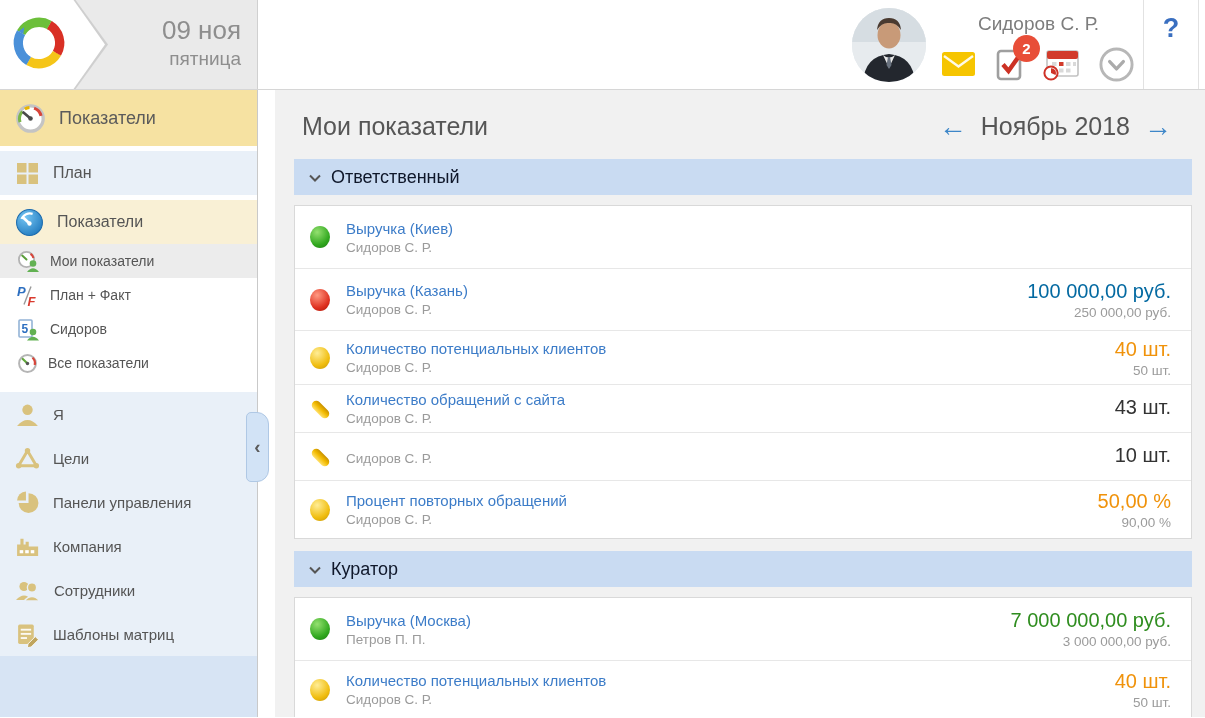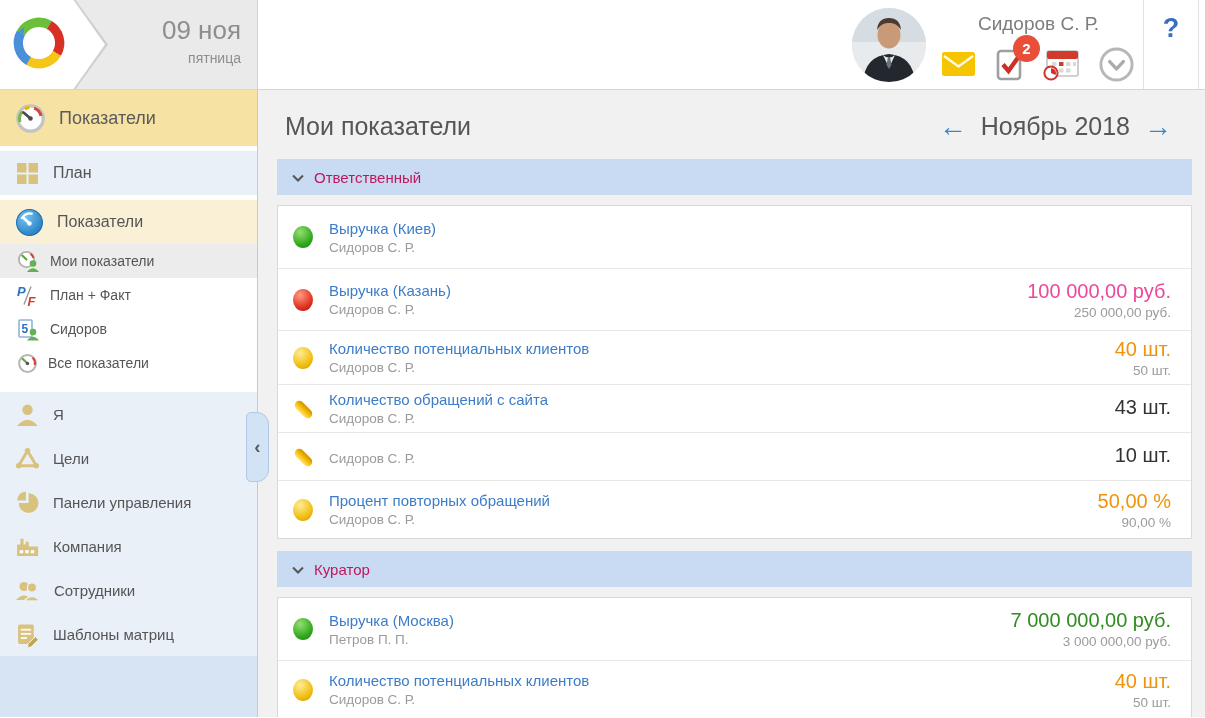--- a/index.html
+++ b/index.html
@@ -18,42 +18,42 @@
     position:absolute; left:0; top:0; width:108px; height:89px; background:#cfcfcf;
     clip-path:polygon(0 0,70% 0,100% 50%,70% 100%,0 100%);
   }
   .brand-arrow {
     position:absolute; left:0; top:0; width:105px; height:89px; background:#fff;
     clip-path:polygon(0 0,70% 0,100% 50%,70% 100%,0 100%);
     display:flex; align-items:center; padding-left:10px;
   }
   .date { position:absolute; right:16px; top:15px; text-align:right; color:#8e8e8e; }
   .date-day { font-size:26px; line-height:31px; }
-  .date-week { font-size:14px; line-height:25px; }
+  .date-week { font-size:19px; line-height:25px; }
 
   .top-right { margin-left:auto; display:flex; }
   .user { display:flex; align-items:center; padding-right:8px; }
   .avatar { width:74px; height:74px; border-radius:50%; overflow:hidden; margin-right:16px; flex:none; background:#dfe5ea; cursor:pointer; }
   .user-col { display:flex; flex-direction:column; align-items:center; min-width:188px; }
   .user-name { font-size:19px; color:#7d7d7d; margin:6px 0 11px; white-space:nowrap; }
   .icons-row { display:flex; align-items:center; gap:18px; }
   .icon-btn { position:relative; display:flex; cursor:pointer; }
   .badge {
     position:absolute; top:-13px; right:-15px; width:27px; height:27px; border-radius:50%;
     background:#e84e38; color:#fff; font-size:15px; font-weight:bold;
     display:flex; align-items:center; justify-content:center;
   }
   .help {
     width:56px; border-left:1px solid #e2e2e2; border-right:1px solid #e2e2e2; margin-right:6px;
     display:flex; justify-content:center; padding-top:13px;
     font-size:27px; font-weight:bold; color:#3a6fc0; cursor:pointer;
   }
 
   
-  .body-row { display:flex; height:627px; }
+  .body-row { display:flex; height:627px;gap:17px; }
 
   
   .sidebar { width:258px; flex:none; background:#fff; border-right:1px solid #c9c9c9; display:flex; flex-direction:column; position:relative; }
   .side-item { display:flex; align-items:center; padding-left:15px; gap:13px; cursor:pointer; flex:none; }
   .side-item .ic { flex:none; display:flex; align-items:center; justify-content:center; }
   .side-module { height:56px; background:#f6e2a2; font-size:18px; color:#5b5b5b; margin-bottom:5px; }
   .start { height:44px; background:#e9f0f8; font-size:16px; margin-bottom:5px; }
   .indicators { height:44px; background:#f9f0d5; font-size:16px; }
   .sub { height:34px; padding-left:17px; gap:10px; font-size:14px; background:#fff; }
   .sub.active { background:#ececec; }
@@ -68,21 +68,21 @@
   }
 
   
   .content { flex:1; background:#f1f1f1; padding:0 13px 0 19px; overflow:hidden; }
   .title-row { display:flex; align-items:center; justify-content:space-between; padding:22px 20px 18px 8px; }
   .page-title { font-size:25px; color:#565656; }
   .month-nav { display:flex; align-items:center; gap:14px; font-size:25px; color:#565656; }
   .nav-arrow { color:#3d86c8; font-size:28px; line-height:26px; cursor:pointer; }
 
   .section-hdr { height:36px; background:#c9dbf2; display:flex; align-items:center; padding:0 15px; gap:10px; margin-bottom:10px; cursor:pointer; }
-  .section-hdr .lbl { font-size:15px; color:#be185d; }
+  .section-hdr .lbl { font-size:18px; color:#0f172a; }
 
   .card { background:#fff; border:1px solid #d9d9d9; margin-bottom:12px; }
   .row { display:flex; align-items:center; padding:5px 20px 5px 12px; border-top:1px solid #e7e7e7; cursor:pointer; }
   .row:first-child { border-top:none; }
   .h62{height:62px} .h58{height:58px} .h54{height:54px} .h48{height:48px}
 
   .row-icon { width:26px; height:26px; margin-right:13px; flex:none; position:relative; }
   .row-icon[data-icon="ball-green"]::before {
     content:""; position:absolute; left:3px; top:2px; width:20px; height:22px; border-radius:50%;
     background:radial-gradient(circle at 36% 28%, #94e070, #31a81f 62%, #1a7a10);
@@ -99,21 +99,21 @@
     content:""; position:absolute; left:9px; top:3px; width:9px; height:21px; border-radius:5px;
     background:linear-gradient(90deg,#ffe06a,#f2ba00 55%,#c99200);
     transform:rotate(-45deg);
   }
   .row-main { flex:1; min-width:0; }
   .row-title { font-size:15px; color:#3c7cc8; }
   .row-owner { font-size:13.5px; color:#9b9b9b; margin-top:3px; }
   .row-vals { text-align:right; }
   .fact { font-size:20px; }
   .fact[data-state="good"]{ color:#2f8d1f; }
-  .fact[data-state="bad"]{ color:#ec4899; }
+  .fact[data-state="bad"]{ color:#0369a1; }
   .fact[data-state="warn"]{ color:#f0920a; }
   .fact[data-state="neutral"]{ color:#333333; }
   .plan { font-size:13.5px; color:#9b9b9b; margin-top:2px; }
 </style>
 </head>
 <body>
 
 <div class="app">
 
   <header class="topbar">

